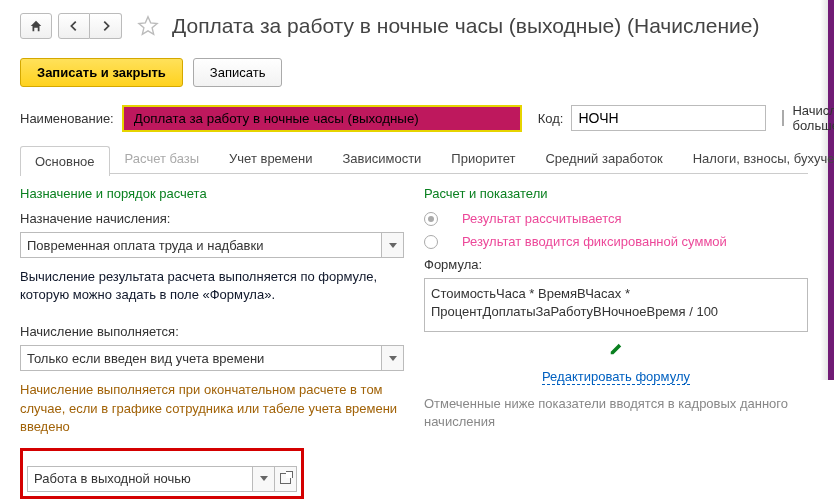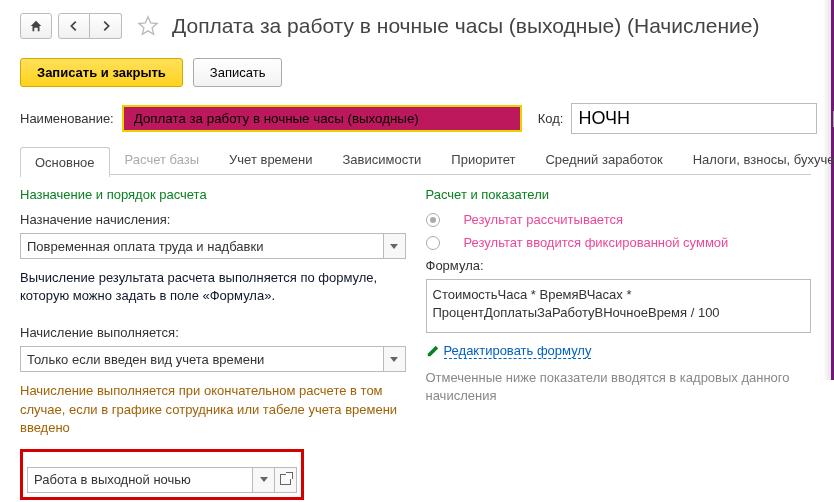--- a/index.html
+++ b/index.html
@@ -8,51 +8,51 @@
 .btn-sq { width: 32px; height: 26px; border: 1px solid #bbb; background: linear-gradient(#fff,#f0f0f0); border-radius: 3px; display: flex; align-items: center; justify-content: center; cursor: pointer; }
 .btn-sq svg { width: 14px; height: 14px; }
 .star-icon { width: 28px; height: 28px; display: flex; align-items: center; justify-content: center; margin-left: 6px; }
 .page-title { font-size: 21px; color: #444; margin-left: 4px; }
 .action-row { display: flex; gap: 10px; padding: 10px 20px; }
 .btn-primary { background: linear-gradient(#ffe15a,#ffd21f); border: 1px solid #d4a800; padding: 6px 16px; font-size: 13px; font-weight: bold; border-radius: 3px; cursor: pointer; }
 .btn-secondary { background: linear-gradient(#fff,#f2f2f2); border: 1px solid #aaa; padding: 6px 16px; font-size: 13px; border-radius: 3px; cursor: pointer; }
 .header-fields { display: flex; align-items: center; gap: 8px; padding: 6px 20px 10px; }
 .hf-label { font-size: 13px; color: #333; }
 .hf-input-name { flex: 0 0 400px; padding: 4px 10px; border: 2px solid #e6d400; background: #be185d; }
-.hf-input-code { flex: 0 0 70px; padding: 4px 6px; border: 1px solid #bbb; font-size: 18px; }
+.hf-input-code { flex: 0 0 70px; padding: 4px 6px; border: 1px solid #bbb; font-size: 14px; }
 .hf-check { width: 16px; height: 16px; border: 1px solid #aaa; background: #fff; margin-left: 8px; }
 .tabs { display: flex; border-bottom: 1px solid #ccc; margin: 0 20px; }
 .tab { padding: 7px 14px; border: 1px solid transparent; border-bottom: none; font-size: 13px; color: #444; cursor: pointer; white-space: nowrap; }
 .tab.active { border-color: #ccc; background: #fff; border-radius: 3px 3px 0 0; position: relative; top: 3px; }
 .tab.inactive { color: #aaa; }
 .content { display: flex; padding: 12px 20px 0; gap: 20px; justify-content: space-between; }
 .col-left { flex: 1; }
 .col-right { flex: 1; }
 .section-head { color: #0a8020; font-size: 13px; margin-bottom: 10px; }
 .field-label { color: #333; margin-bottom: 6px; display: block; }
 .select-box { display: flex; border: 1px solid #bbb; height: 26px; align-items: center; margin-bottom: 10px; }
 .select-box .value { flex: 1; padding: 0 6px; color: #333; overflow: hidden; white-space: nowrap; }
 .select-btn { width: 22px; height: 100%; border-left: 1px solid #bbb; display: flex; align-items: center; justify-content: center; background: #f8f8f8; cursor: pointer; }
 .desc-text { color: #0f172a; line-height: 1.4; margin-bottom: 14px; }
 .radio-row { display: flex; align-items: center; gap: 24px; margin-bottom: 8px; color: #ec4899; }
 .radio-circle { width: 14px; height: 14px; border: 1px solid #aaa; border-radius: 50%; position: relative; }
 .radio-circle.checked::after { content:''; position:absolute; width:6px; height:6px; background:#aaa; border-radius:50%; top:3px; left:3px; }
 .formula-box { border: 1px solid #bbb; padding: 6px; line-height: 1.4; color: #333; margin-bottom: 10px; min-height: 54px; }
-.edit-link { display: flex; align-items: center; gap: 4px; color: #0060c0; text-decoration: none; margin-bottom: 10px; }
+.edit-link { display: flex; align-items: center; gap: 13px; color: #0060c0; text-decoration: none; margin-bottom: 10px; flex-direction: column; }
 .edit-link .pencil { width:14px; height:14px; }
 .dotted-under { border-bottom: 1px dashed #0060c0; }
 .note-brown { color: #a16207; line-height: 1.4; margin-bottom: 6px; }
 .note-gray { color: #888; line-height: 1.4; margin-bottom: 6px; }
 .highlight-box { border: 3px solid #d40000; padding: 4px; display: inline-flex; margin-top: 6px; }
 .highlight-box .select-box { margin-bottom: 0; width: 270px; margin-top: 11px; }
 .triangle-down { width:0; height:0; border-left:4px solid transparent; border-right:4px solid transparent; border-top:5px solid #666; }
 .open-icon { width:11px; height:11px; border:1px solid #666; position:relative; }
 .open-icon::after { content:''; position:absolute; width:6px; height:6px; border-top:1px solid #666; border-right:1px solid #666; top:-3px; right:-3px; background:#fff; }
 .shadow-edge { position: absolute; right: 0; top: 0; bottom: 0; width: 8px; background: linear-gradient(to right, rgba(0,0,0,0), rgba(0,0,0,0.1)); pointer-events: none; }
-.page-wrap { position: relative; width:834px; height:380px; border-right:3px solid #701a75; }
+.page-wrap { position: relative; width:834px; height:380px; border-right:6px solid #701a75; }
 </style>
 </head>
 <body>
 <div class="page-wrap">
 
 <div class="toolbar-top">
   <div class="btn-sq">
     <svg viewBox="0 0 16 16">
           <path d="M8 2 L14 8 L12 8 L12 14 L10 14 L10 10 L6 10 L6 14 L4 14 L4 8 L2 8 Z" fill="#444"></path>
         </svg>

